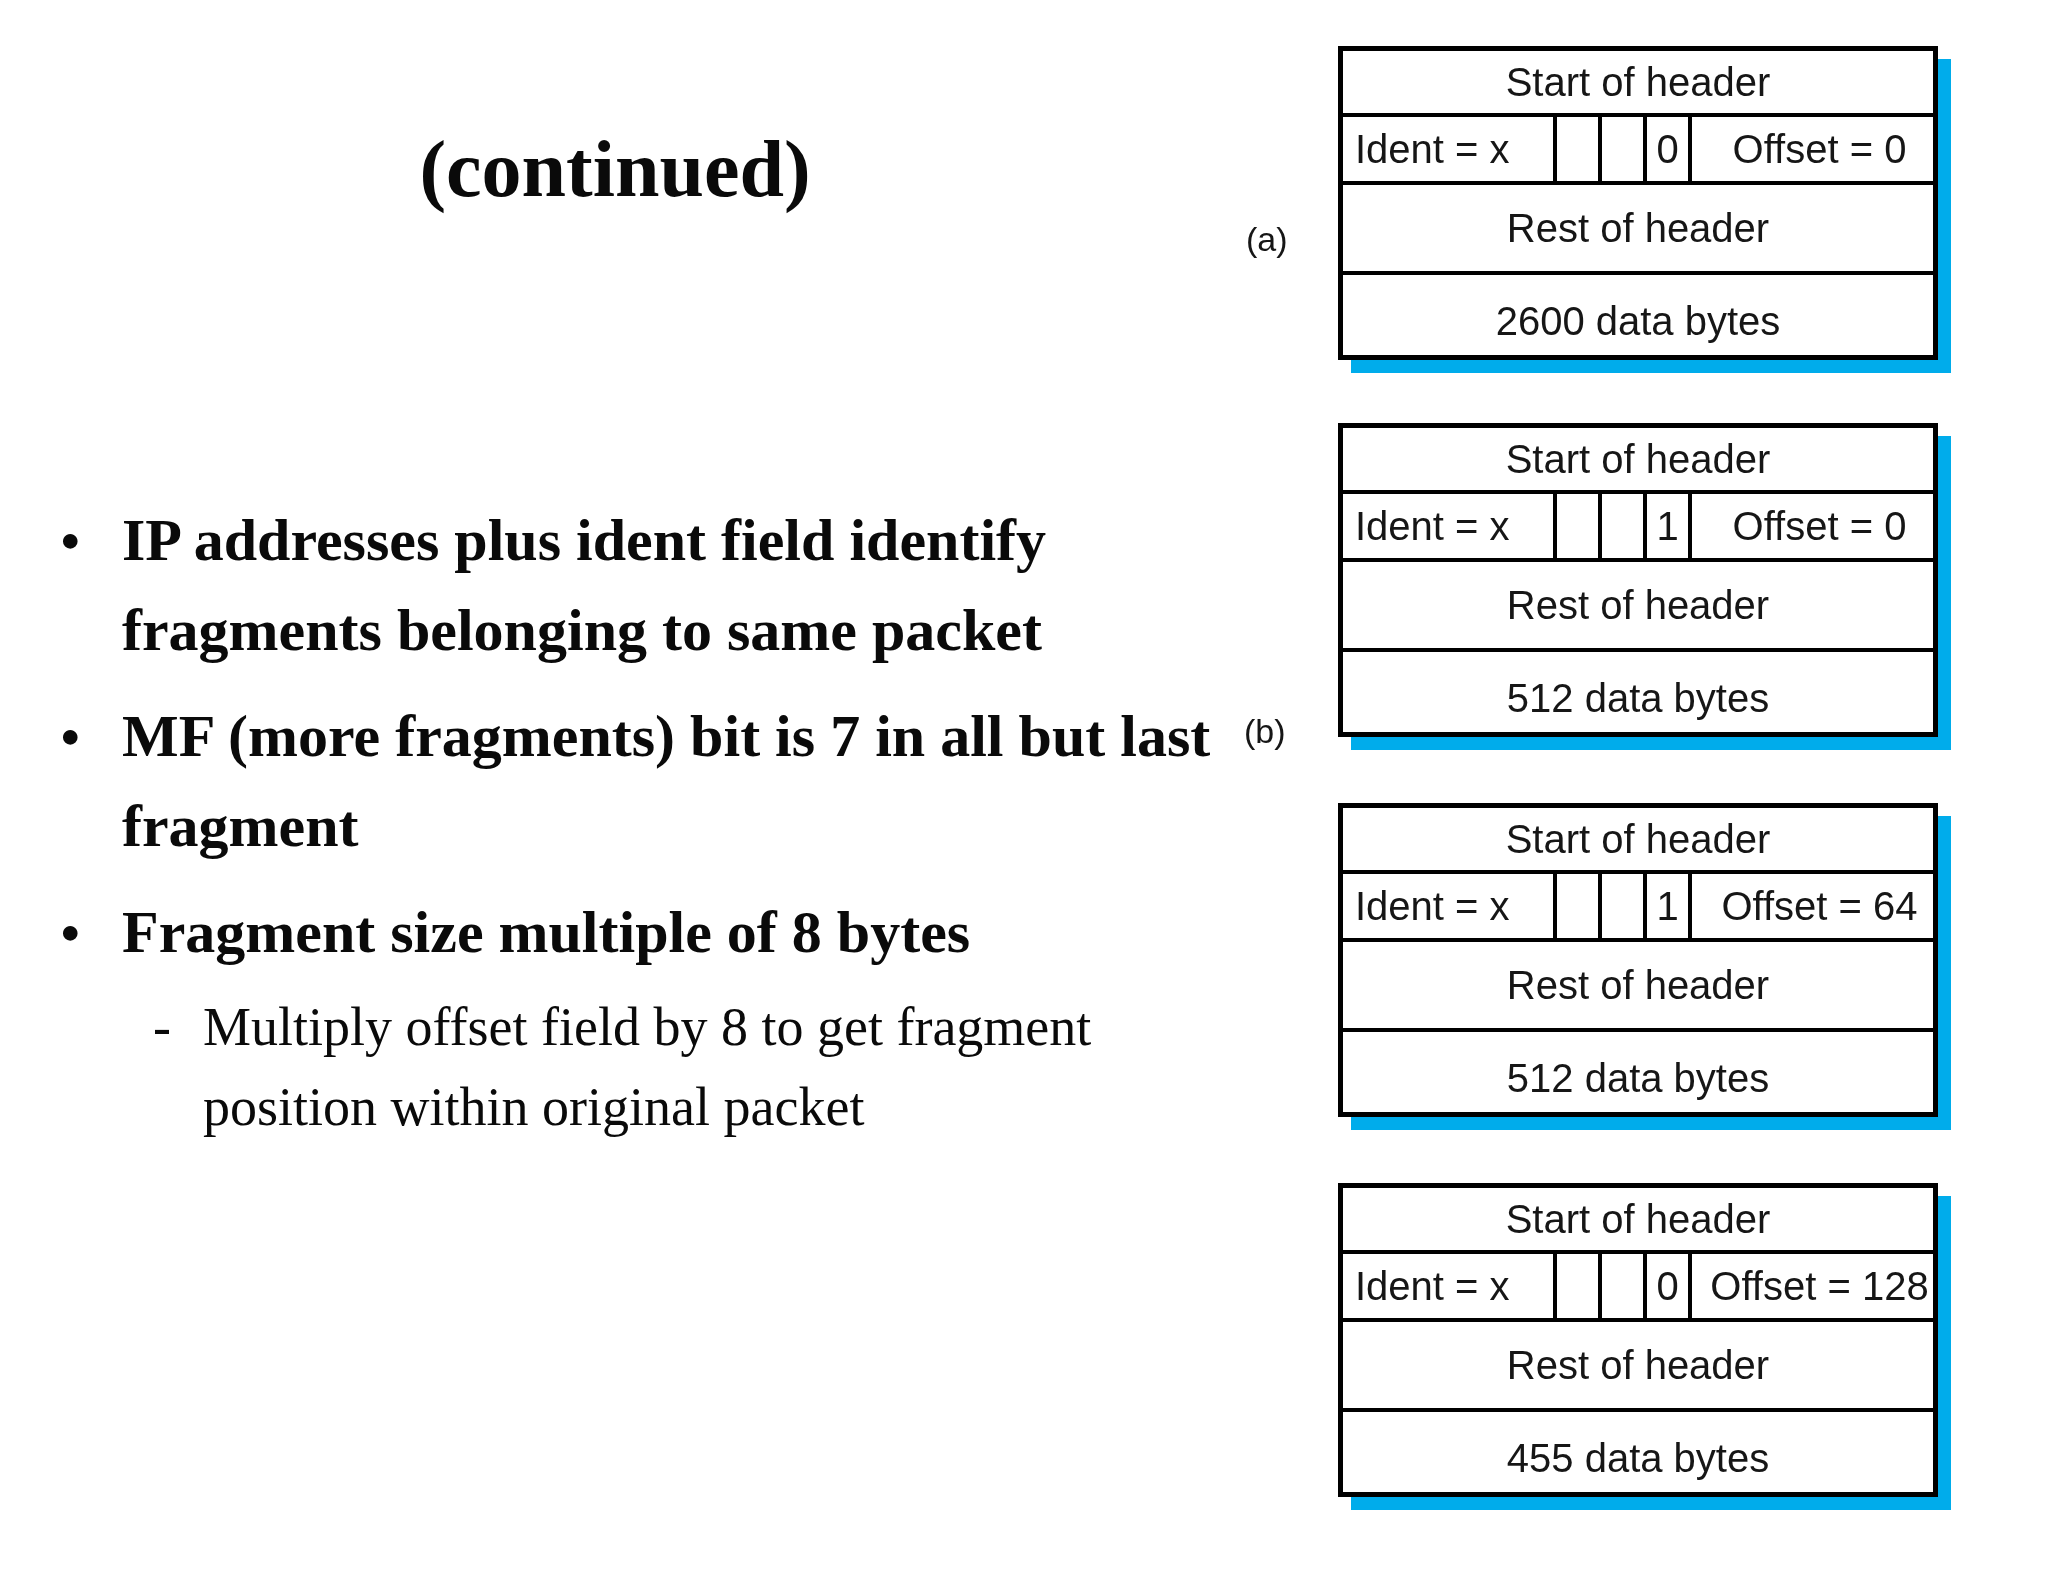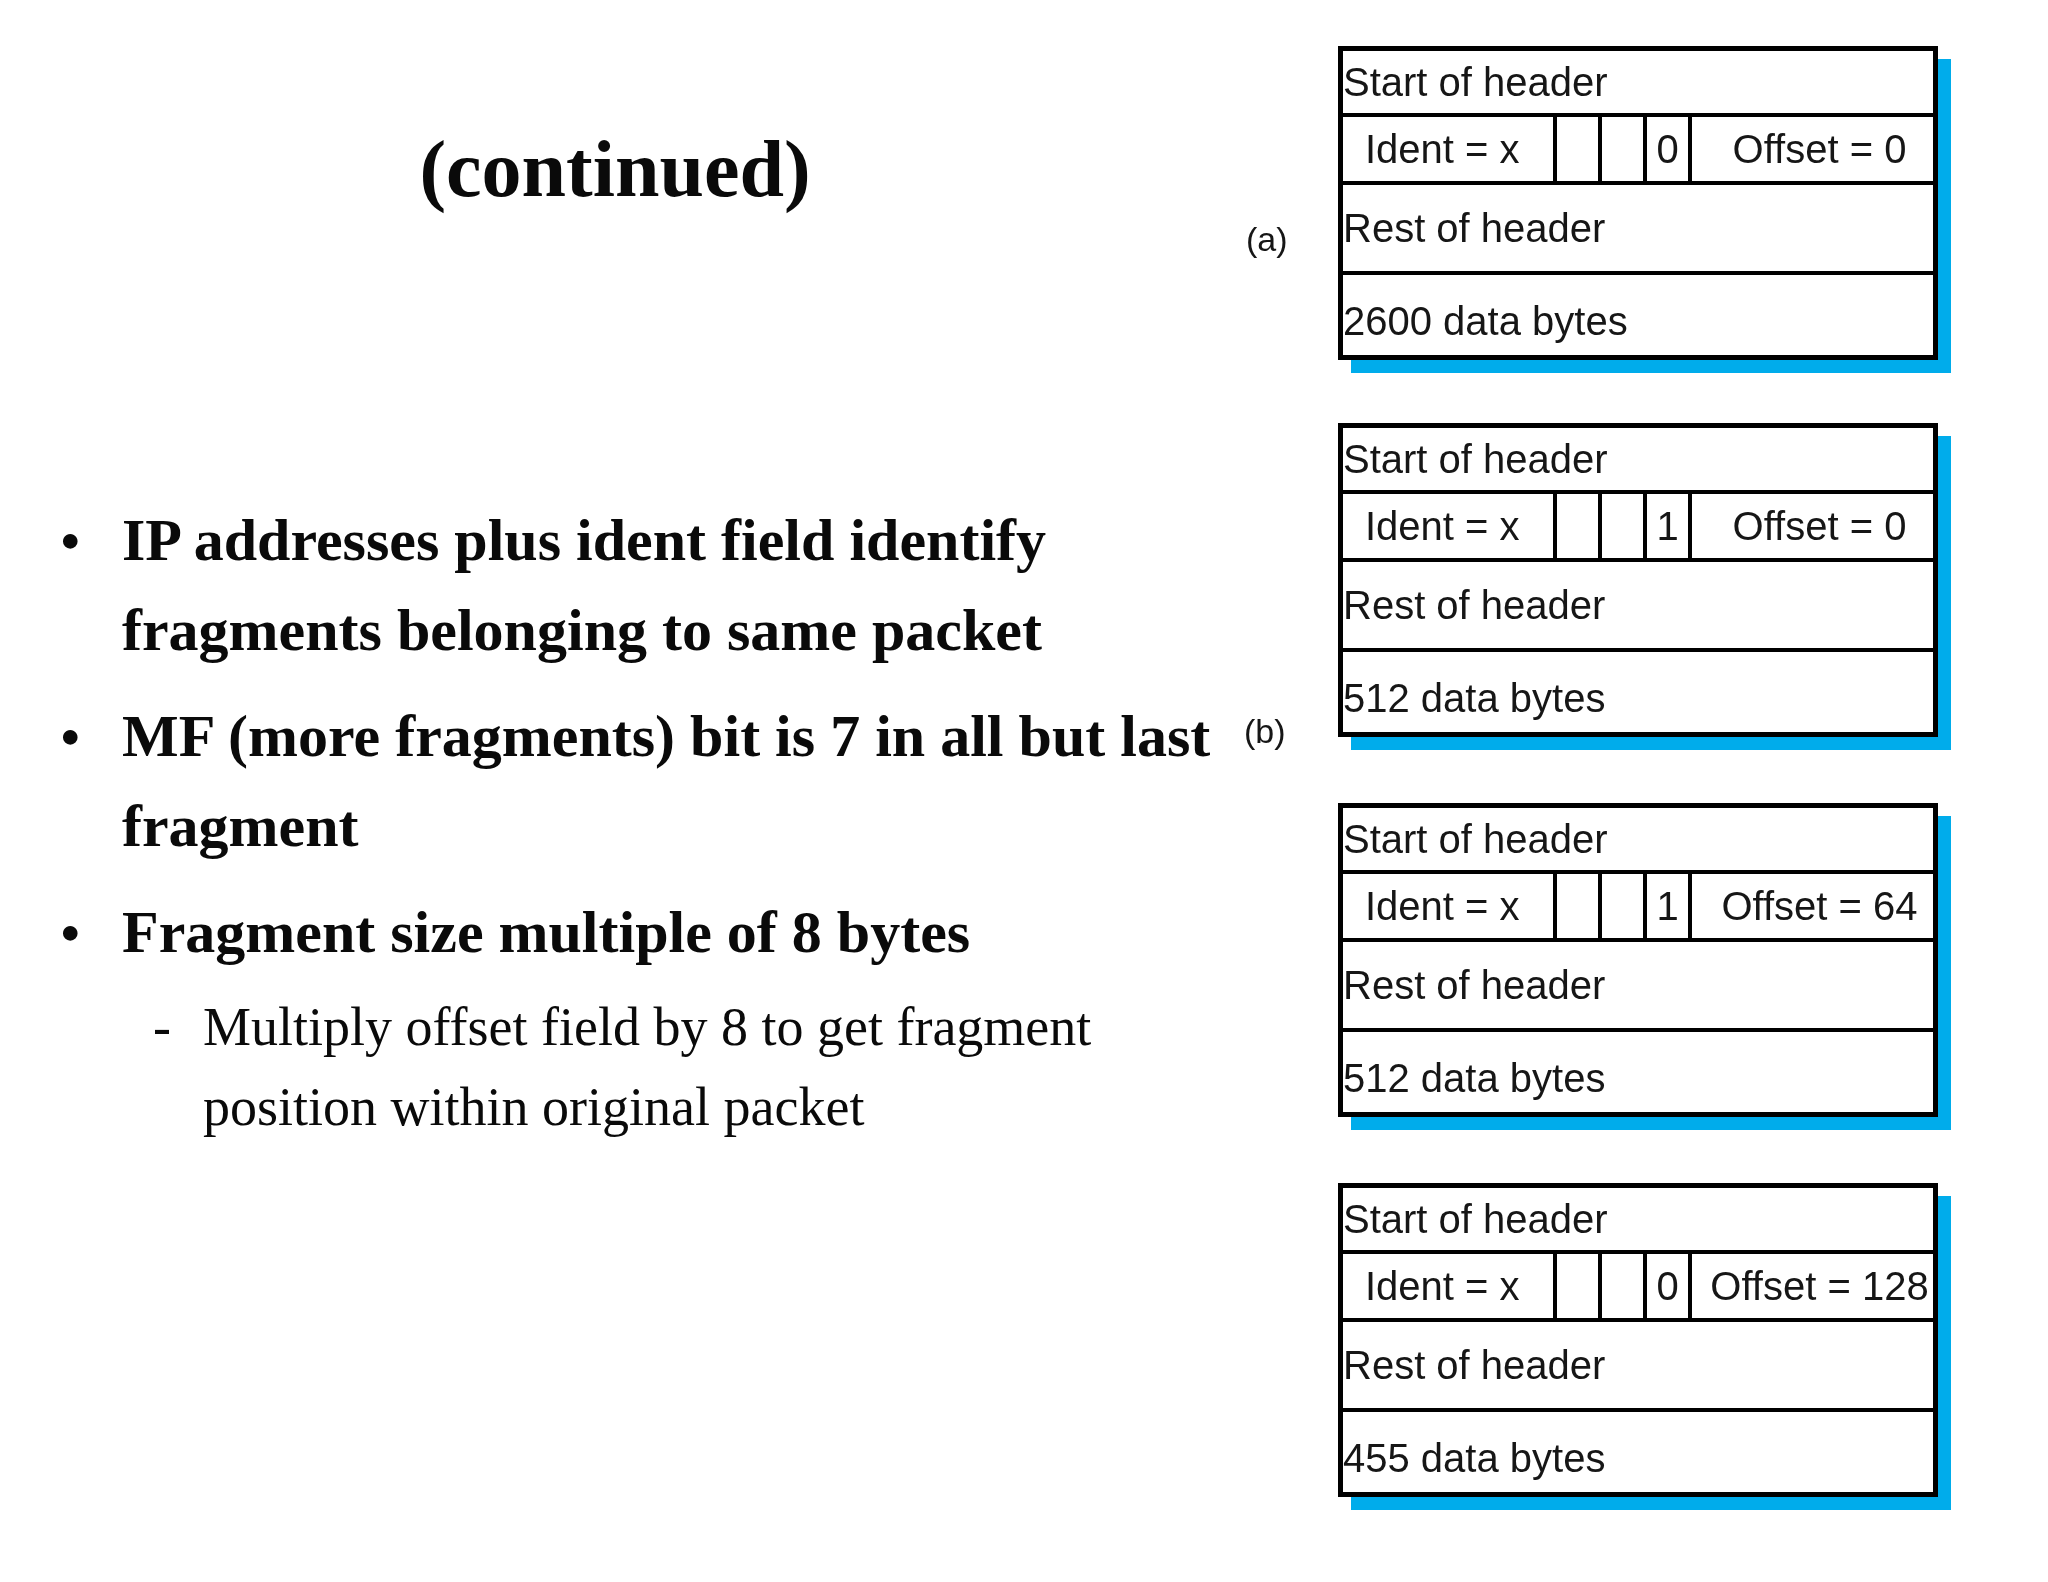--- a/index.html
+++ b/index.html
@@ -74,34 +74,34 @@
   }
   .packet-a { top: 46px; }
   .packet-b { top: 423px; }
   .packet-c { top: 803px; }
   .packet-d { top: 1183px; }
 
   .row {
     box-sizing: border-box;
     display: flex;
     align-items: center;
-    justify-content: flex-start;
+    justify-content: center;
   }
   .row-start  { height: 62px; }
   .row-ident  { height: 68px; border-top: 4px solid #000; justify-content: flex-start; }
   .row-rest   { height: 90px; border-top: 4px solid #000; }
   .row-data   { height: 96px; border-top: 4px solid #000; }
 
   .cell {
     box-sizing: border-box;
     height: 100%;
     display: flex;
     align-items: center;
   }
-  .cell-ident  { width: 210px; padding-left: 22px; }
+  .cell-ident  { width: 210px; padding-left: 12px; }
   .cell-flag   { width: 45px; border-left: 4px solid #000; justify-content: center; }
   .cell-offset { flex: 1; border-left: 4px solid #000; justify-content: center; padding-left: 14px; }
 
   .fig-label {
     position: absolute;
     font-family: "Liberation Sans", sans-serif;
     font-size: 34px;
     color: #161616;
   }
   .fig-label-a { left: 1246px; top: 220px; }

